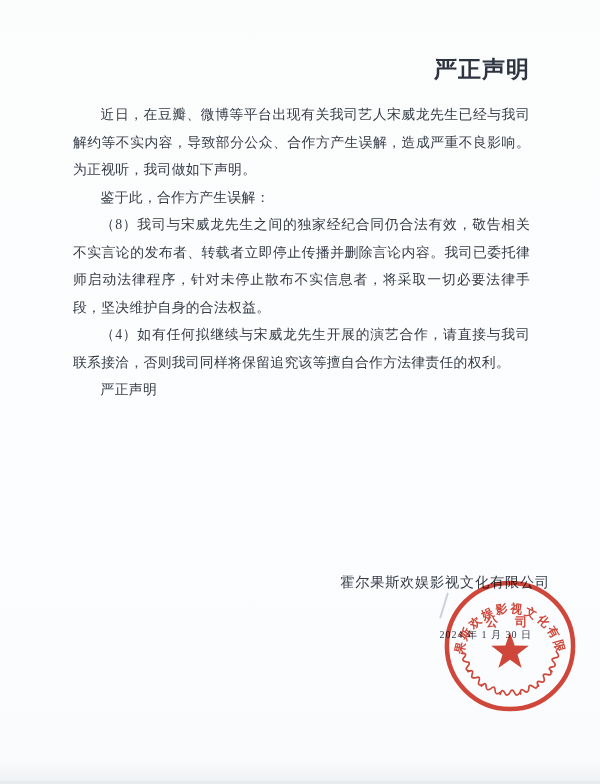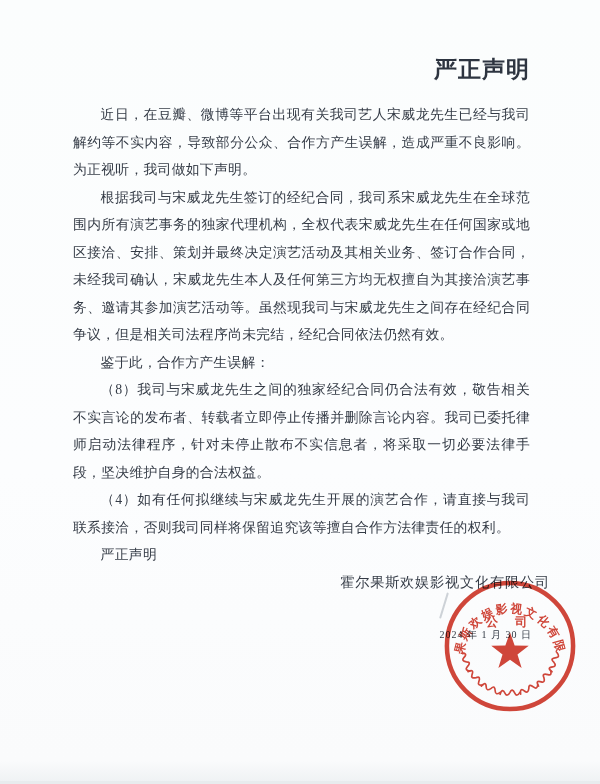--- a/index.html
+++ b/index.html
@@ -76,21 +76,20 @@
   }
 </style>
 </head>
 <body>
 
 <div class="paper">
 
   <div class="content">
     <h1 class="doc-title">严正声明</h1>
     <p class="para">近日，在豆瓣、微博等平台出现有关我司艺人宋威龙先生已经与我司解约等不实内容，导致部分公众、合作方产生误解，造成严重不良影响。为正视听，我司做如下声明。</p>
-    <p class="para">根据我司与宋威龙先生签订的经纪合同，我司系宋威龙先生在全球范围内所有演艺事务的独家代理机构，全权代表宋威龙先生在任何国家或地区接洽、安排、策划并最终决定演艺活动及其相关业务、签订合作合同，未经我司确认，宋威龙先生本人及任何第三方均无权擅自为其接洽演艺事务、邀请其参加演艺活动等。虽然现我司与宋威龙先生之间存在经纪合同争议，但是相关司法程序尚未完结，经纪合同依法仍然有效。</p>
     <p class="para">鉴于此，合作方产生误解：</p>
     <p class="para">（8）我司与宋威龙先生之间的独家经纪合同仍合法有效，敬告相关不实言论的发布者、转载者立即停止传播并删除言论内容。我司已委托律师启动法律程序，针对未停止散布不实信息者，将采取一切必要法律手段，坚决维护自身的合法权益。</p>
     <p class="para">（4）如有任何拟继续与宋威龙先生开展的演艺合作，请直接与我司联系接洽，否则我司同样将保留追究该等擅自合作方法律责任的权利。</p>
     <p class="para closing">严正声明</p>
   </div>
 
   <div class="sig-company">霍尔果斯欢娱影视文化有限公司</div>
   <div class="sig-date">2024 年 1 月 30 日</div>
 
   <div class="stray-mark"></div>

